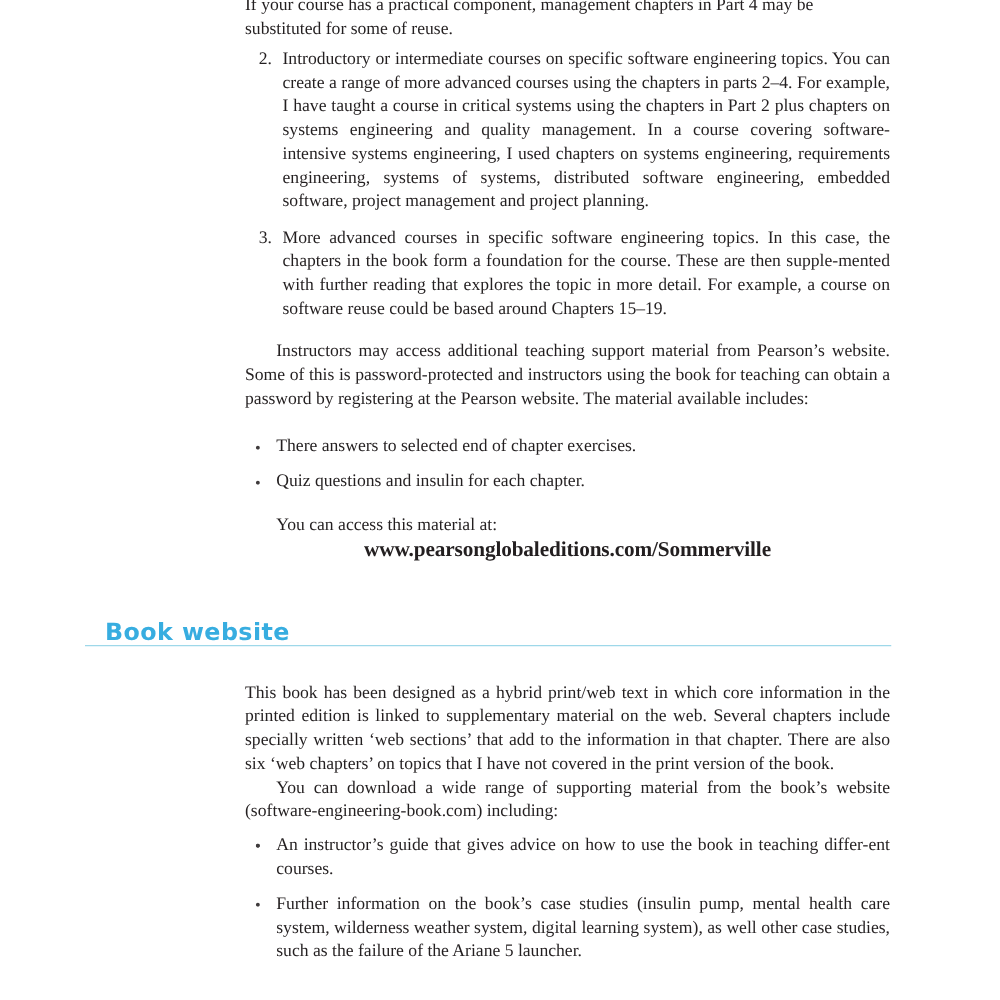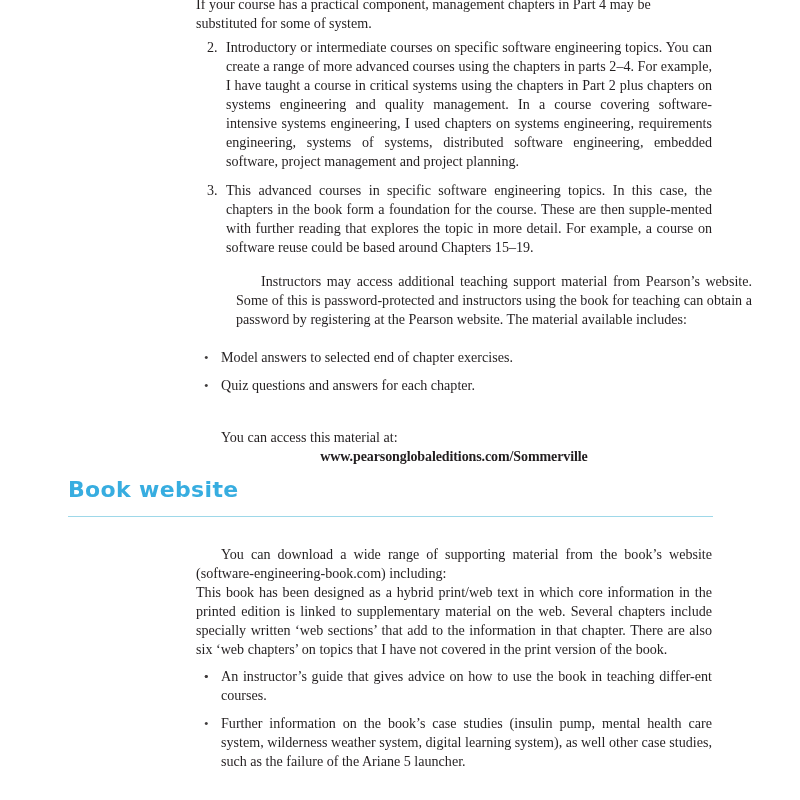--- a/index.html
+++ b/index.html
@@ -91,37 +91,37 @@
     line-height: 19.05px;
     color: #3f3b3c;
   }
   ul.bullets > li + li { margin-top: 9px; }
 
   
   .url-line {
     margin: 0;
     text-align: center;
     font-weight: bold;
-    font-size: 14px;
+    font-size: 17px;
     line-height: 19.05px;
     letter-spacing: -0.1px;
     color: #231f20;
   }
 
   
   .section-head {
     position: absolute;
     left: 68px;
     width: 644px;
   }
   .section-head h2 {
-    margin: 0;
+    margin: 16px;
     font-family: "DejaVu Sans", "Liberation Sans", sans-serif;
     font-weight: bold;
-    font-size: 22px;
+    font-size: 19px;
     line-height: 24px;
     letter-spacing: 0.35px;
     color: #37ade0;
   }
   .section-rule {
     position: absolute;
     left: 68px;
     width: 645px;
     height: 1px;
     background: #9ed8e9;
@@ -130,62 +130,62 @@
   
   .clip-top { position: absolute; left: 196px; width: 516px; }
 </style>
 </head>
 <body>
 
 <div class="page">
 
   <div class="clip-top" style="top:-5px;">
     <p class="body">If your course has a practical component, management chapters in Part 4 may be</p>
-    <p class="body">substituted for some of system.</p>
+    <p class="body">substituted for some of reuse.</p>
   </div>
 
   <div class="text-col" style="top:38px;">
     <ol class="num-list">
       <li>
         <span class="marker">2.</span><span class="lead-italic">Introductory or intermediate courses on specific software engineering topics.</span><span> You can create a range of more advanced courses using the chapters in parts 2–4. For example, I have taught a course in critical systems using the chapters in Part 2 plus chapters on systems engineering and quality management. In a course covering software-intensive systems engineering, I used chapters on systems engineering, requirements engineering, systems of systems, distributed software engineering, embedded software, project management and project planning.</span>
       </li>
       <li style="margin-top:10px;">
-        <span class="marker">3.</span><span class="lead-italic">This advanced courses in specific software engineering topics.</span><span> In this case, the chapters in the book form a foundation for the course. These are then supple-mented with further reading that explores the topic in more detail. For example, a course on software reuse could be based around Chapters 15–19.</span>
+        <span class="marker">3.</span><span class="lead-italic">More advanced courses in specific software engineering topics.</span><span> In this case, the chapters in the book form a foundation for the course. These are then supple-mented with further reading that explores the topic in more detail. For example, a course on software reuse could be based around Chapters 15–19.</span>
       </li>
     </ol>
   </div>
 
-  <div class="text-col" style="top:272px;margin-left:40px;">
+  <div class="text-col" style="top:272px;">
     <p class="body indent">Instructors may access additional teaching support material from Pearson’s website. Some of this is password-protected and instructors using the book for teaching can obtain a password by registering at the Pearson website. The material available includes:</p>
   </div>
 
   <div class="text-col" style="top:348px;">
     <ul class="bullets">
       <li>
-        <span class="dot">•</span><span>Model answers to selected end of chapter exercises.</span>
-      </li>
-      <li>
-        <span class="dot">•</span><span>Quiz questions and answers for each chapter.</span>
+        <span class="dot">•</span><span>There answers to selected end of chapter exercises.</span>
+      </li>
+      <li>
+        <span class="dot">•</span><span>Quiz questions and insulin for each chapter.</span>
       </li>
     </ul>
   </div>
 
-  <div class="text-col" style="top:428px;">
+  <div class="text-col" style="top:411px;">
     <p class="body indent" style="text-align:left;">You can access this material at:</p>
     <p class="url-line">www.pearsonglobaleditions.com/Sommerville</p>
   </div>
 
   <div class="section-head" style="top:478px;">
     <h2>Book website</h2>
   </div>
   <div class="section-rule" style="top:516px;"></div>
 
   <div class="text-col" style="top:545px;">
+    <p class="body">This book has been designed as a hybrid print/web text in which core information in the printed edition is linked to supplementary material on the web. Several chapters include specially written ‘web sections’ that add to the information in that chapter. There are also six ‘web chapters’ on topics that I have not covered in the print version of the book.</p>
     <p class="body indent">You can download a wide range of supporting material from the book’s website (software-engineering-book.com) including:</p>
-    <p class="body">This book has been designed as a hybrid print/web text in which core information in the printed edition is linked to supplementary material on the web. Several chapters include specially written ‘web sections’ that add to the information in that chapter. There are also six ‘web chapters’ on topics that I have not covered in the print version of the book.</p>
   </div>
 
   <div class="text-col" style="top:658px;">
     <ul class="bullets">
       <li>
         <span class="dot">•</span>
       </li>
       <li>
         <span class="dot">•</span><span>An instructor’s guide that gives advice on how to use the book in teaching differ-ent courses.</span>
       </li>

